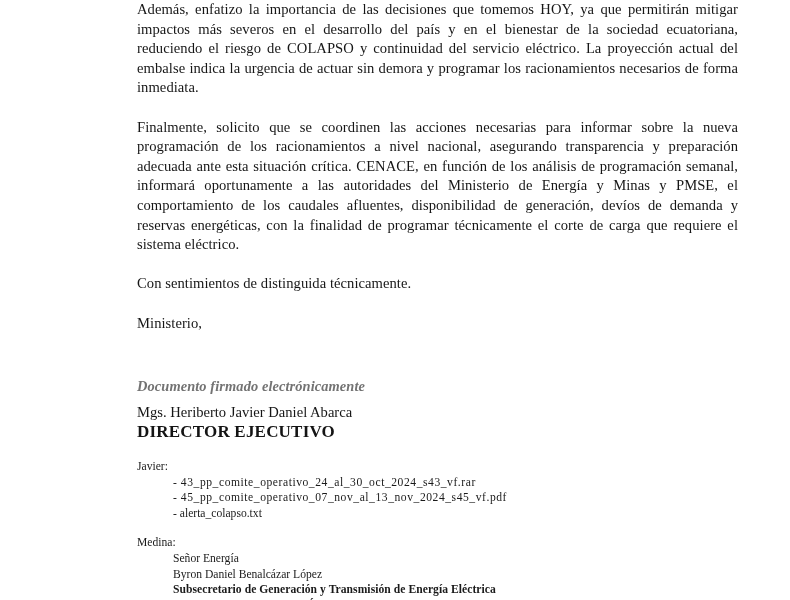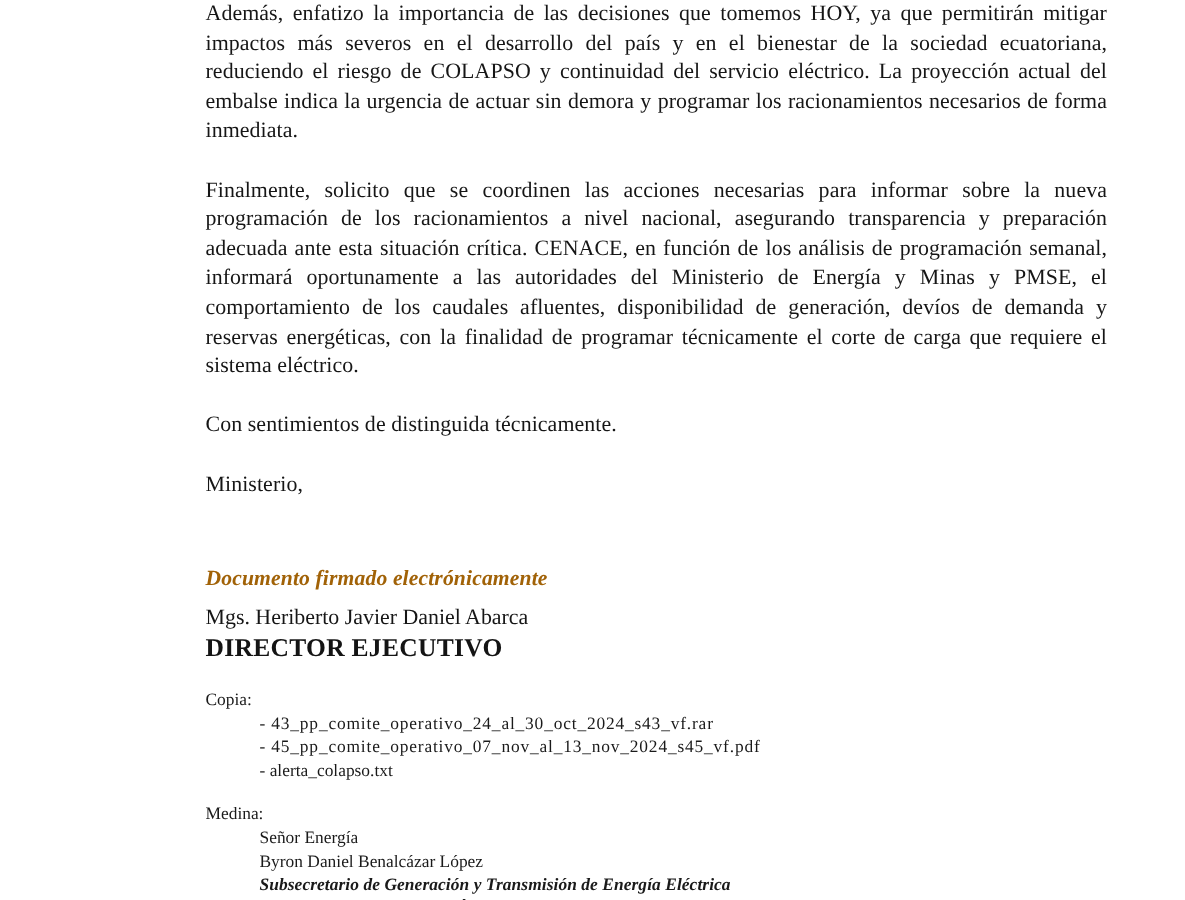--- a/index.html
+++ b/index.html
@@ -44,21 +44,21 @@
   .par-spacer {
     height: 19.6px;
   }
 
   
   .signed-mark {
     font-size: 14.4px;
     line-height: 18px;
     font-style: italic;
     font-weight: bold;
-    color: #a16207;
+    color: #737373;
     margin: 0;
     letter-spacing: 0.1px;
   }
   .sig-name {
     font-size: 14.6px;
     line-height: 19px;
     margin: 0;
     color: #161616;
   }
   .sig-role {
@@ -99,21 +99,20 @@
   .copia-line {
     font-size: 11.6px;
     line-height: 15.6px;
     margin: 0;
     color: #1a1a1a;
     white-space: nowrap;
   }
   .copia-line.bold {
     font-weight: bold;
     letter-spacing: 0.05px;
-    font-style: italic;
   }
   .gap-14 { height: 14px; }
   .gap-44 { height: 44px; }
   .gap-18 { height: 18px; }
   .gap-8  { height: 8px;  }
 </style>
 </head>
 <body>
 
 <div class="page">
@@ -138,21 +137,21 @@
     <p class="signed-mark">Documento firmado electrónicamente</p>
 
     <div class="gap-8"></div>
 
     <p class="sig-name">Mgs. Heriberto Javier Daniel Abarca</p>
 
     <p class="sig-role">DIRECTOR EJECUTIVO</p>
 
     <div class="gap-18"></div>
 
-    <p class="small-heading">Copia:</p>
+    <p class="small-heading">Javier:</p>
 
     <ul class="small-list">
       <li class="wide">- 43_pp_comite_operativo_24_al_30_oct_2024_s43_vf.rar</li>
       <li class="wide">- 45_pp_comite_operativo_07_nov_al_13_nov_2024_s45_vf.pdf</li>
       <li>- alerta_colapso.txt</li>
     </ul>
 
     <div class="gap-14"></div>
 
     <p class="small-heading">Medina:</p>

